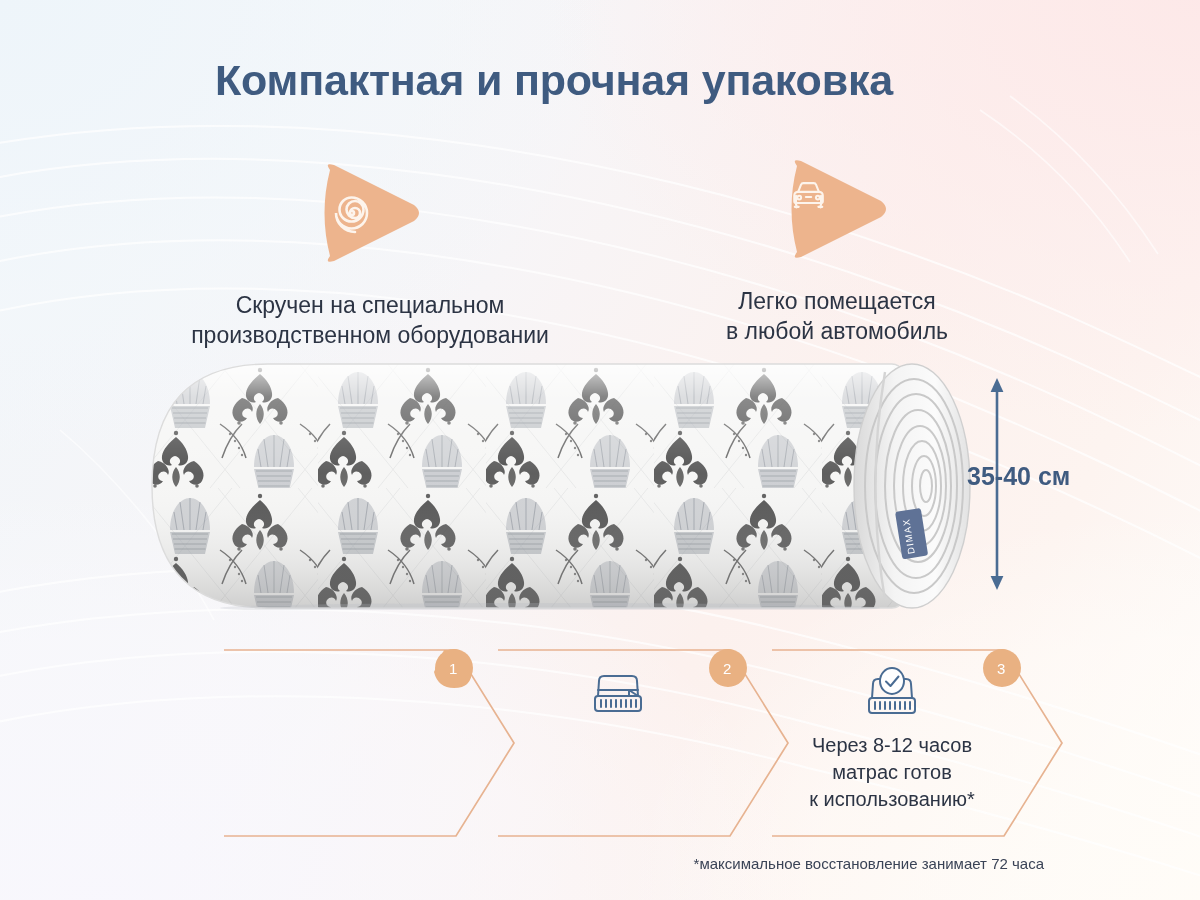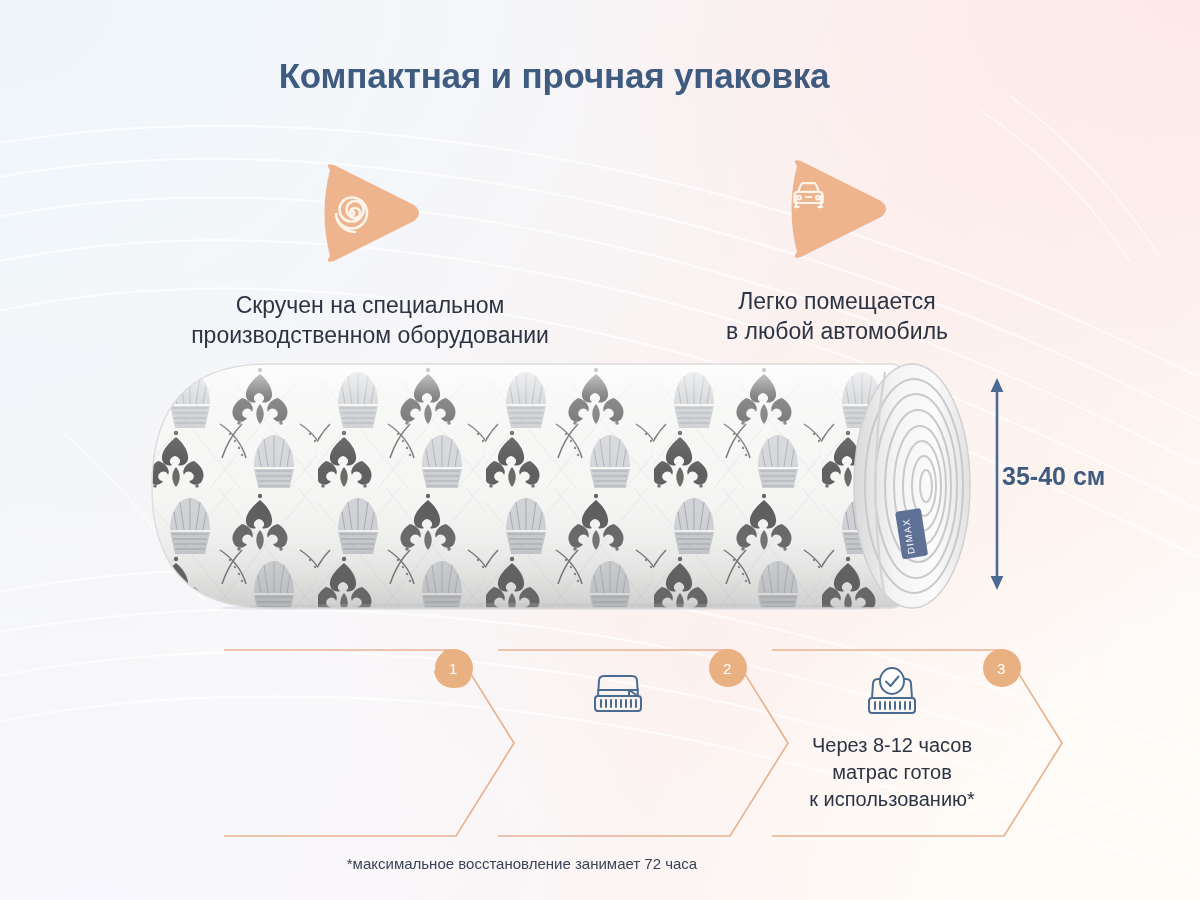--- a/index.html
+++ b/index.html
@@ -32,21 +32,21 @@
     pointer-events: none;
   }
 
   
   .title {
     position: absolute;
     top: 56px;
     left: 0;
     width: 1108px;
     text-align: center;
-    font-size: 35px;
+    font-size: 43px;
     font-weight: bold;
     letter-spacing: -0.2px;
     color: #3f5b80;
   }
 
   
   .feature {
     position: absolute;
     text-align: center;
   }
@@ -87,21 +87,21 @@
   
   .dim-arrow {
     position: absolute;
     left: 985px;
     top: 378px;
     width: 24px;
     height: 212px;
   }
   .dim-label {
     position: absolute;
-    left: 1002px;
+    left: 967px;
     top: 462px;
     font-size: 25px;
     font-weight: bold;
     color: #3f5b80;
     white-space: nowrap;
     text-align: center;
   }
 
   
   .steps {
@@ -148,21 +148,21 @@
     color: #ffffff;
     font-weight: normal;
   }
 
   
   .footnote {
     position: absolute;
     top: 855px;
     left: 0;
     width: 1044px;
-    text-align: center;
+    text-align: right;
     font-size: 15px;
     color: #3a4356;
   }
 </style>
 </head>
 <body>
 
 <div class="stage">
 
   <svg class="swoosh" viewBox="0 0 1200 900" preserveAspectRatio="none">

